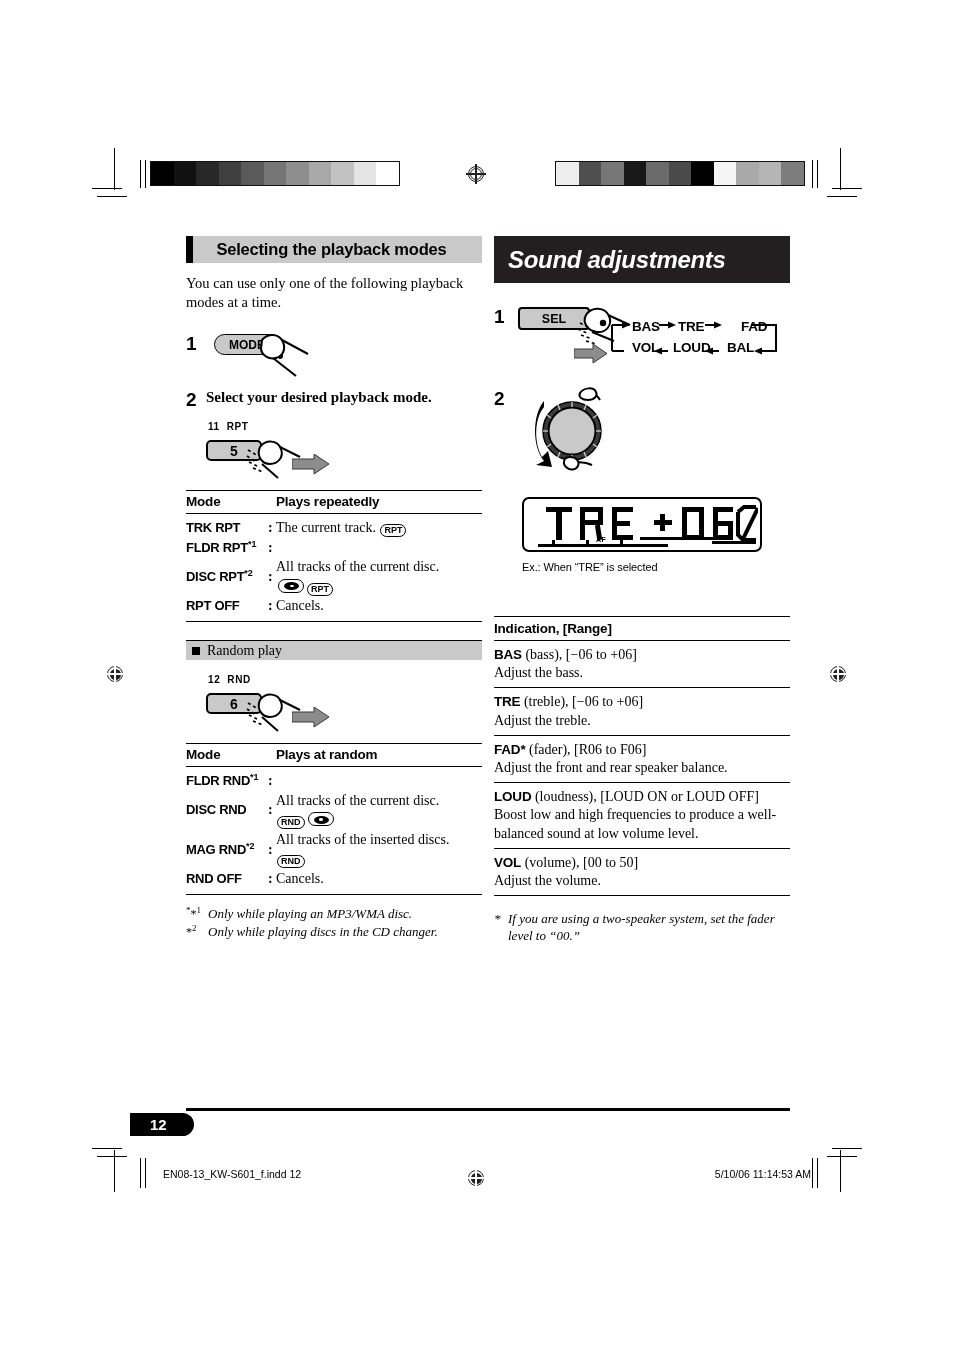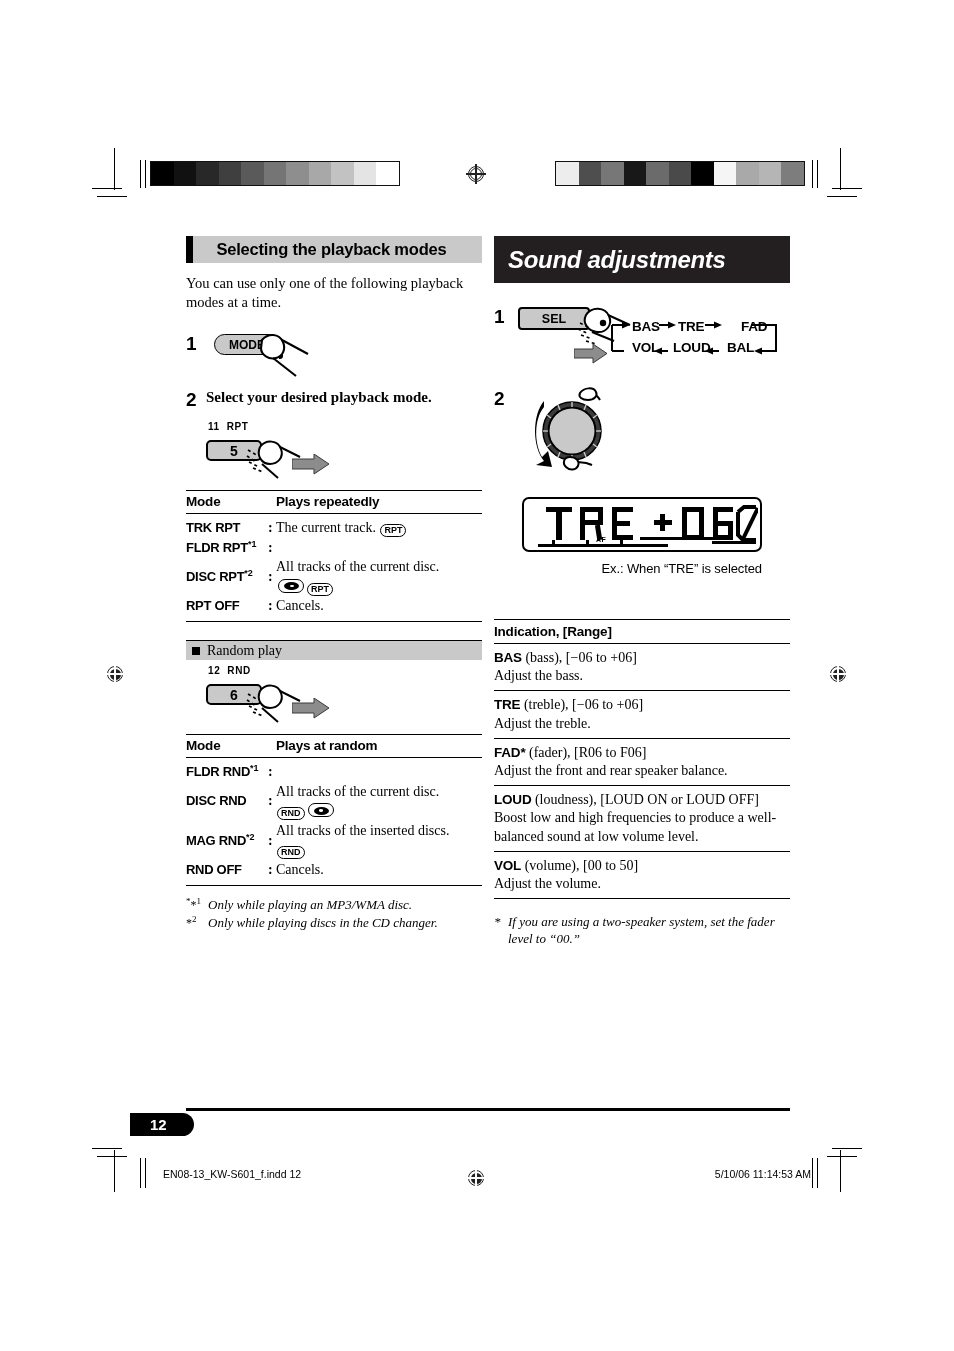--- a/index.html
+++ b/index.html
@@ -152,22 +152,22 @@
     margin-top:18px;margin-left:28px;width:240px;height:55px;
     border:2.4px solid #000;border-radius:7px;position:relative;background:#fff;box-sizing:border-box;
   }
   .lcd .af{
     position:absolute;left:72px;top:37px;font-family:"Liberation Sans", sans-serif;
     font-weight:bold;font-size:7px;letter-spacing:0.5px;
   }
   .lcd .bar{position:absolute;background:#000;}
 
   .ex-cap{
-    text-align:right;margin-top:9px;font-family:"Liberation Sans", sans-serif;
-    font-size:13px;letter-spacing:-0.1px;
+    text-align:left;margin-top:9px;font-family:"Liberation Sans", sans-serif;
+    font-size:11px;letter-spacing:-0.1px;
   }
 
   
   .ind-table{margin-top:43px;}
   .ind-head{
     border-top:1.8px solid #000;border-bottom:1px solid #000;padding:4px 0 4px 0;
     font-family:"Liberation Sans", sans-serif;font-weight:bold;font-size:13.5px;letter-spacing:-0.2px;
   }
   .ind-row{border-bottom:1px solid #000;padding:5px 0 5px 0;font-size:14px;line-height:1.30;}
   .ind-row:last-child{border-bottom:1.5px solid #000;}
@@ -350,21 +350,21 @@
         </div>
       </div>
     </div>
 
     <div style="margin-top:18px;">
       <div style="background:#c9c9c9;height:20px;display:flex;align-items:center;padding-left:6px;box-sizing:border-box;border-top:1.6px solid #000;">
         <span style="display:inline-block;width:8px;height:8px;background:#000;margin-right:7px;"></span>
         <span style="font-size:14px;">Random play</span>
       </div>
 
-      <div class="preset-label" style="margin-top:5px;">
+      <div class="preset-label" style="margin-top:14px;">
         <span class="n">12</span><span>RND</span>
       </div>
 
       <div style="position:relative;height:48px;margin-top:4px;margin-left:20px;">
         <div class="btn-num" style="position:absolute;left:0;top:4px;">6</div>
         <svg class="hand" style="left:36px;top:-2px;" width="80" height="50" viewBox="0 0 80 50">
           <path d="M18,13 C24,5 36,6 39,15 C42,23 36,30 28,30 C20,30 14,22 18,13 Z" fill="#fff" stroke="#000" stroke-width="2"></path>
           <path d="M38,13 L58,23" stroke="#000" stroke-width="2" fill="none"></path>
           <path d="M20,30 L36,44" stroke="#000" stroke-width="2" fill="none"></path>
           <path d="M6,16 L16,22 M5,22 L14,28 M7,28 L17,33 M11,34 L21,38" stroke="#000" stroke-width="1.7" stroke-dasharray="3,3" fill="none"></path>

